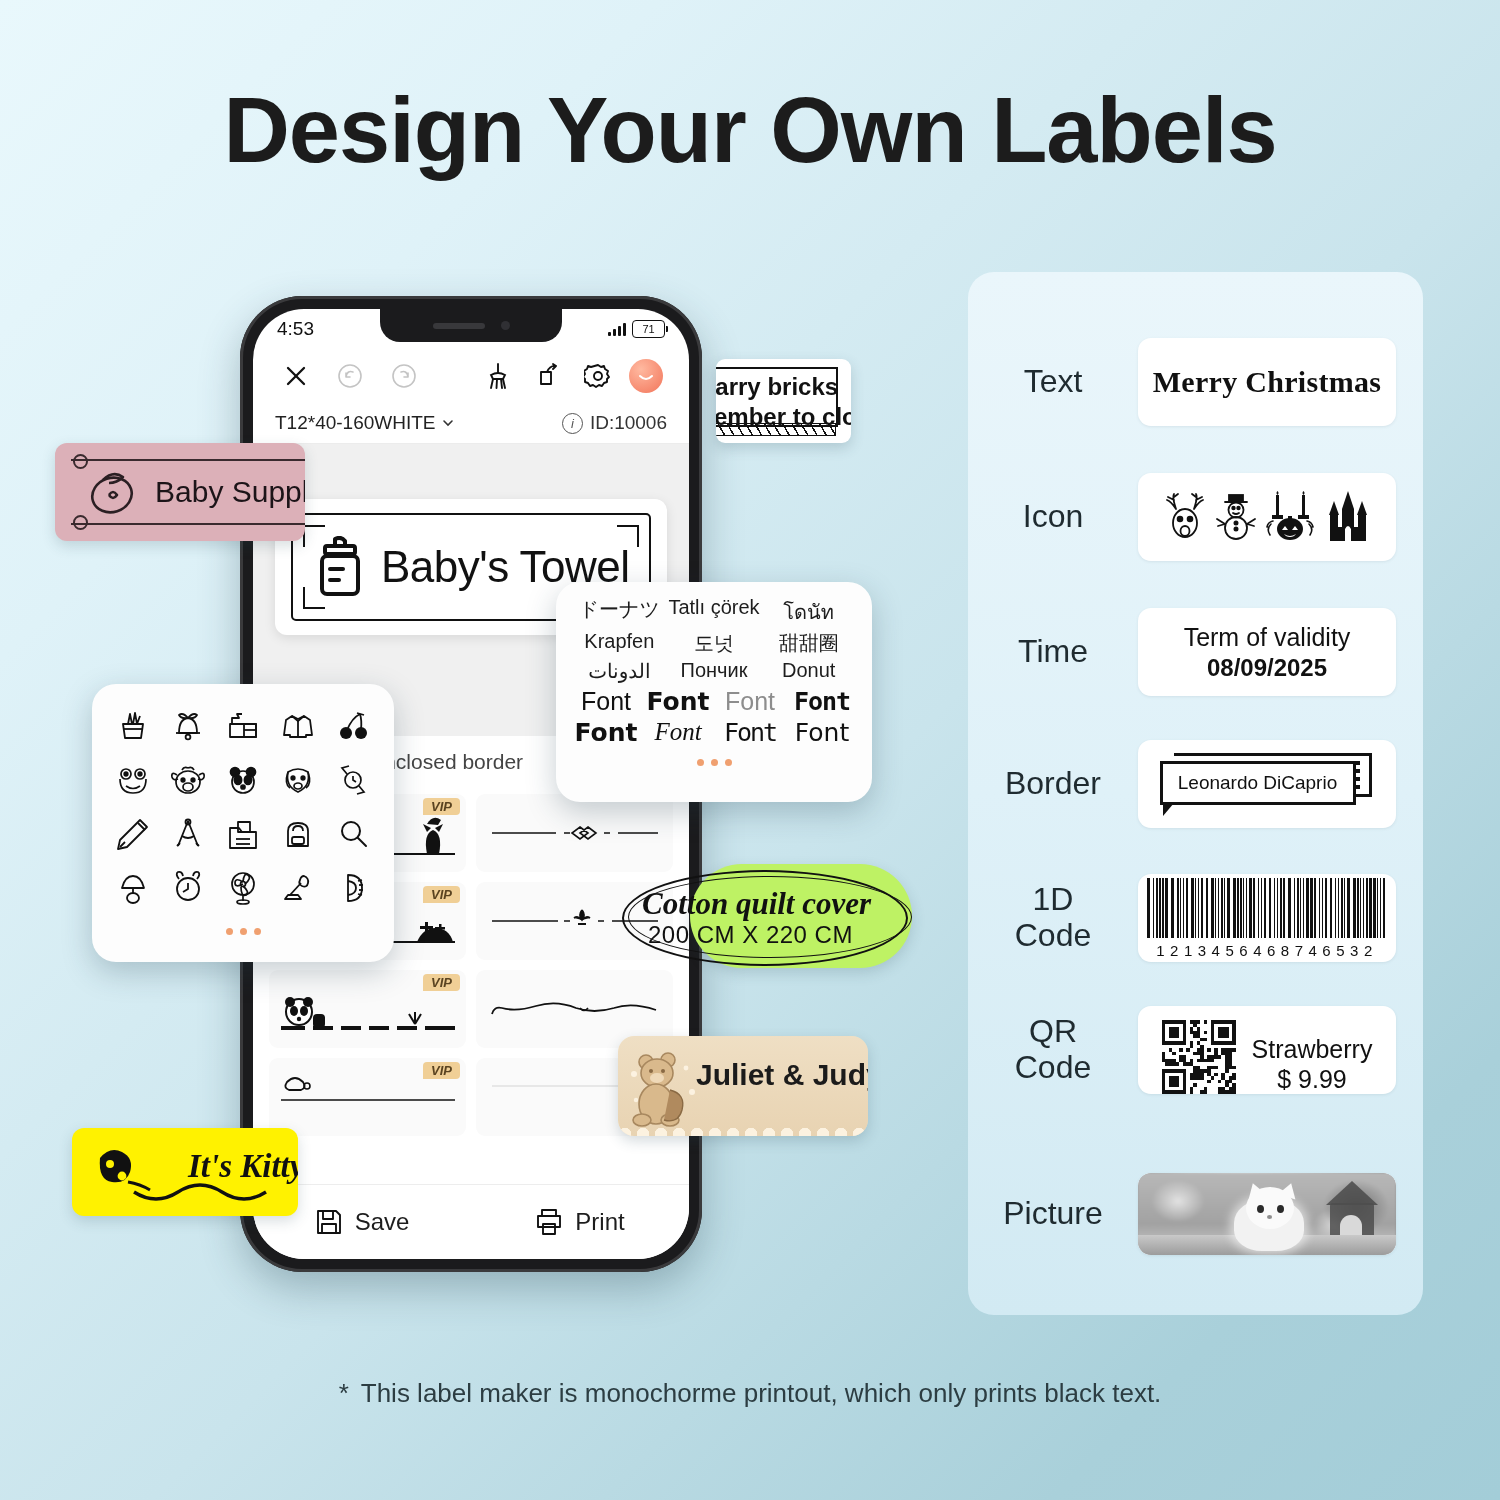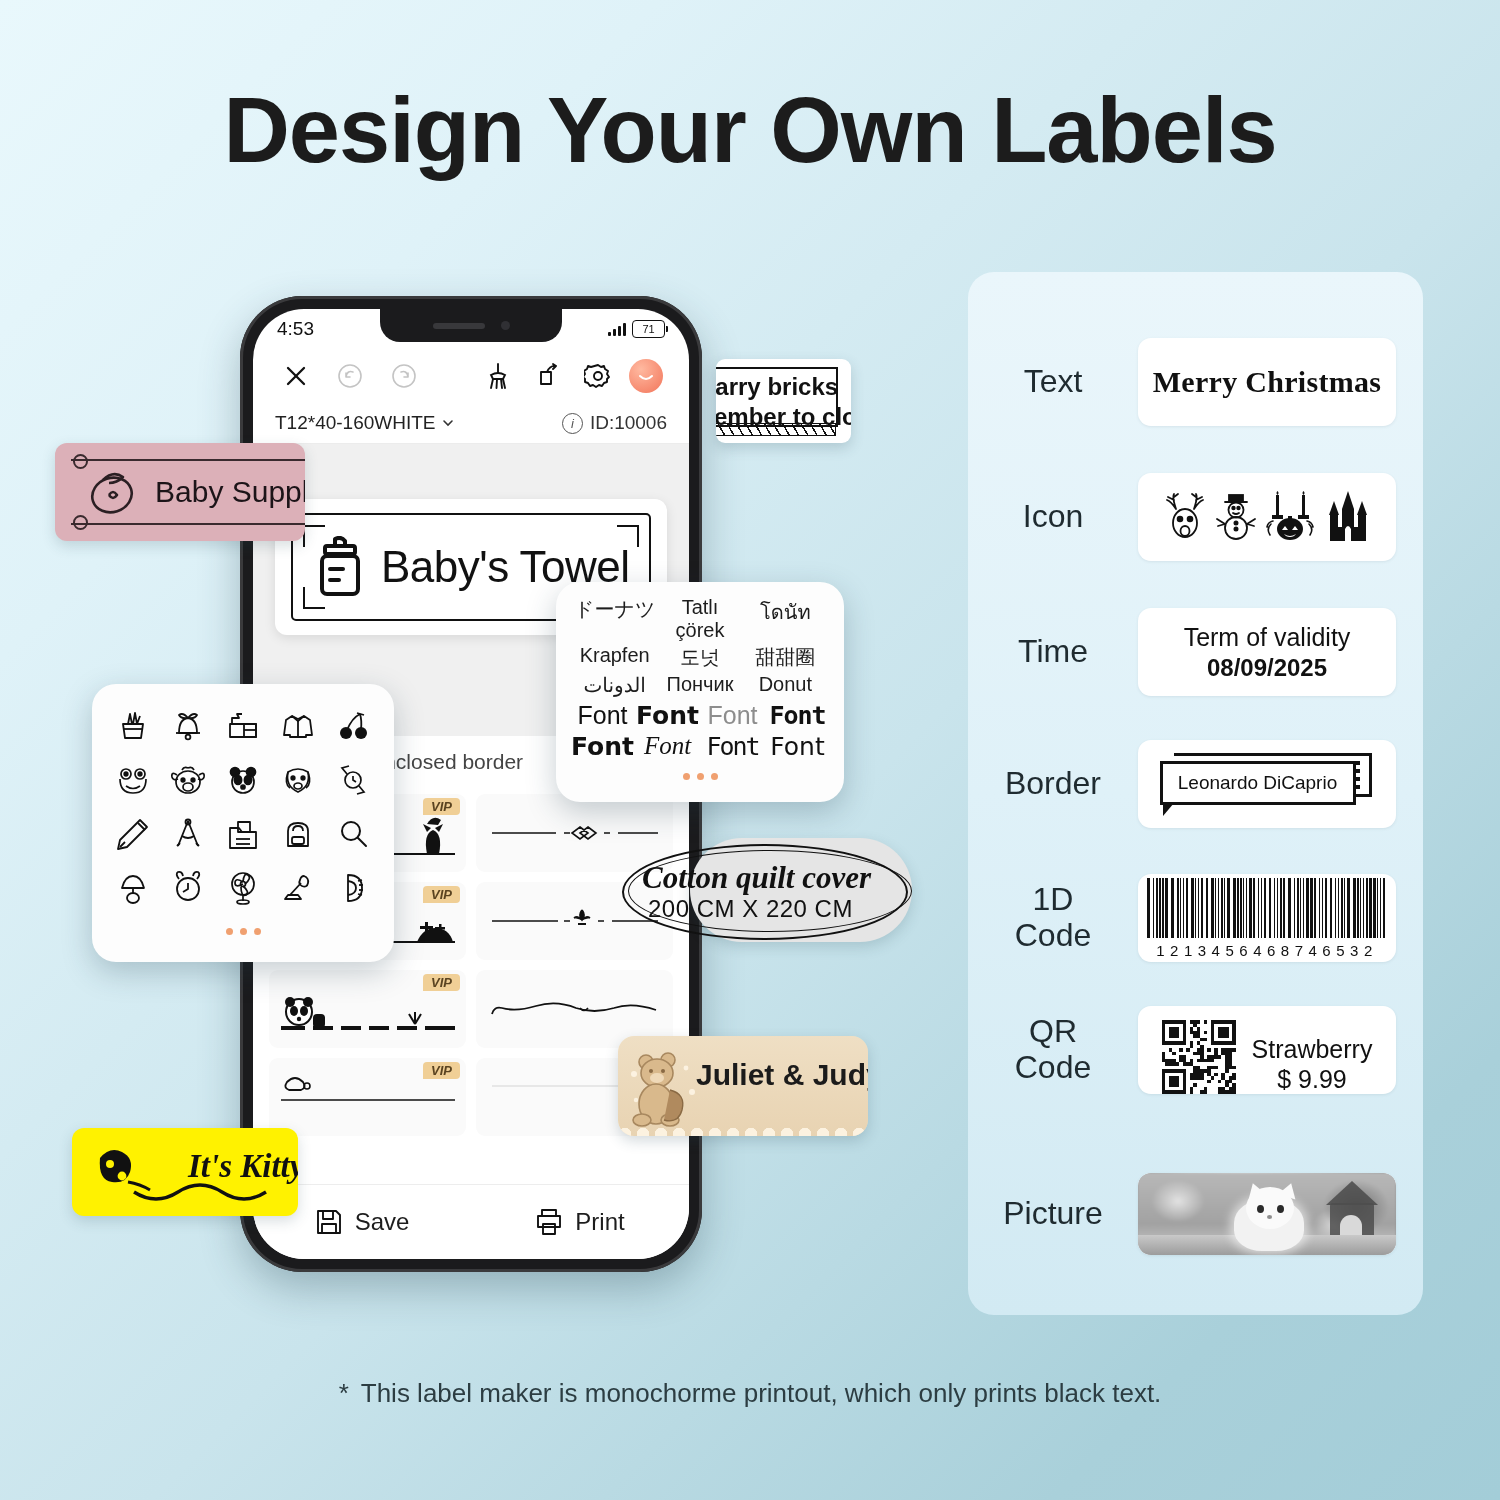--- a/index.html
+++ b/index.html
@@ -174,21 +174,21 @@
 
   
   .popup{position:absolute;background:#fdfdfd;border-radius:24px;box-shadow:0 10px 30px rgba(30,60,75,.25);}
   .dots3{display:flex;gap:7px;justify-content:center;}
   .dots3 i{width:7px;height:7px;border-radius:50%;background:#f0a070;}
 
   .icon-popup{left:92px;top:684px;width:302px;height:262px;padding:16px 0 0 0;}
   .icon-grid{display:grid;grid-template-columns:repeat(5,1fr);gap:2px;padding:0 14px;}
   .icon-cell{height:52px;display:flex;align-items:center;justify-content:center;}
 
-  .font-popup{left:556px;top:582px;width:288px;height:220px;}
+  .font-popup{left:556px;top:582px;width:316px;height:220px;}
   .lang-grid{display:grid;grid-template-columns:1fr 1fr 1fr;row-gap:2px;padding:14px 16px 0 16px;}
   .lang{font-size:20px;color:#1d1d1d;text-align:center;}
   .font-grid{display:grid;grid-template-columns:repeat(4,1fr);row-gap:2px;padding:4px 14px 0 14px;}
   .fs{font-size:25px;color:#111;text-align:center;}
   .fs.f1{font-family:"Liberation Sans",sans-serif;}
   .fs.f2{font-family:"DejaVu Sans",sans-serif;font-weight:bold;}
   .fs.f3{font-family:"Liberation Sans",sans-serif;color:#8d8d8d;}
   .fs.f4{font-family:"DejaVu Sans Mono",monospace;font-weight:bold;letter-spacing:-1px;}
   .fs.f5{font-family:"DejaVu Sans",sans-serif;font-weight:bold;}
   .fs.f6{font-family:"Liberation Serif",serif;font-style:italic;}
@@ -212,21 +212,21 @@
     left:716px;top:359px;width:135px;height:84px;background:#fff;border-radius:9px;
     box-shadow:0 5px 14px rgba(40,70,85,.20);overflow:hidden;
   }
   .sticker-bricks .box{position:absolute;left:-58px;top:8px;width:176px;height:56px;border:2px solid #111;}
   .sticker-bricks .t1{position:absolute;left:-54px;top:14px;font-size:24px;font-weight:bold;color:#111;white-space:nowrap;}
   .sticker-bricks .t2{position:absolute;left:-54px;top:44px;font-size:24px;font-weight:bold;color:#111;white-space:nowrap;}
   .sticker-bricks .hatch{position:absolute;left:-58px;top:64px;width:176px;height:11px;border:1.5px solid #111;
     background:repeating-linear-gradient(60deg,#111 0 1.5px,transparent 1.5px 8px);}
 
   .sticker-quilt{
-    left:690px;top:838px;width:222px;height:104px;border-radius:52px;background:#e5e5e5;
+    left:690px;top:864px;width:222px;height:104px;border-radius:52px;background:#bef264;
     box-shadow:0 5px 14px rgba(40,70,85,.18);
   }
   .sticker-quilt .oval1{position:absolute;left:-68px;top:6px;width:282px;height:92px;border:2.5px solid #111;border-radius:50%;}
   .sticker-quilt .oval2{position:absolute;left:-62px;top:12px;width:282px;height:80px;border:1.5px solid #111;border-radius:50%;}
   .sticker-quilt .q1{position:absolute;left:-48px;top:22px;font-family:"Liberation Serif",serif;font-style:italic;font-weight:bold;font-size:31px;color:#111;white-space:nowrap;}
   .sticker-quilt .q2{position:absolute;left:-42px;top:57px;font-size:24px;color:#111;letter-spacing:.5px;white-space:nowrap;}
 
   .sticker-kitty{
     left:72px;top:1128px;width:226px;height:88px;background:#fff200;border-radius:12px;
     box-shadow:0 5px 14px rgba(40,70,85,.18);overflow:hidden;

